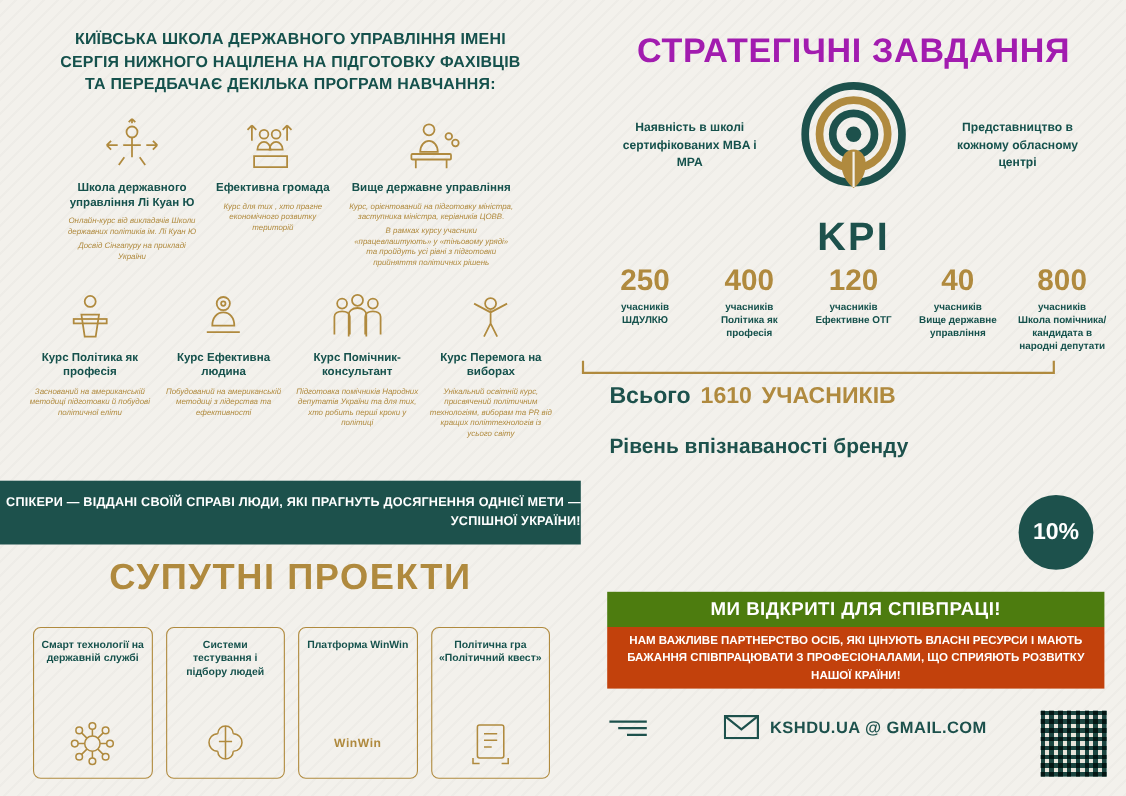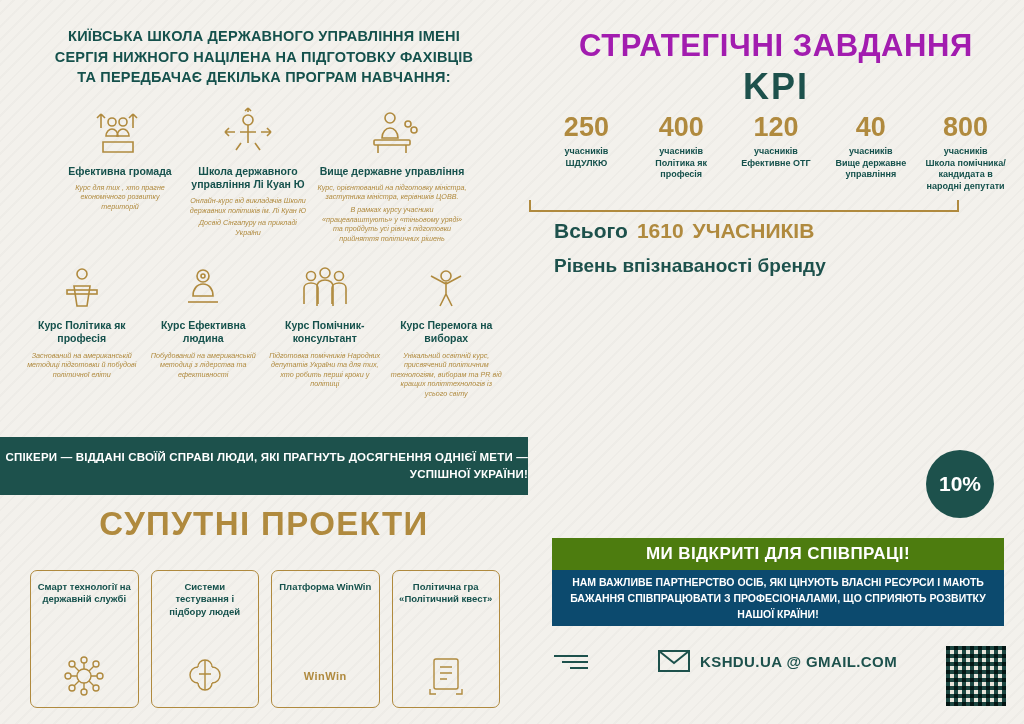--- a/index.html
+++ b/index.html
@@ -84,34 +84,34 @@
   }
   .kpi-row{display:flex;justify-content:center;gap:6px;padding:6px 14px 0 14px;}
   .kpi{width:90px;text-align:center;}
   .kpi .num{font-size:27px;font-weight:bold;color:#b08a3e;line-height:1;}
   .kpi .lbl{margin-top:5px;font-size:9px;line-height:1.3;color:#15514c;font-weight:600;}
 
   .brace{margin:6px auto 0 auto;width:432px;height:14px;}
   .totals{padding:2px 26px 0 26px;}
   .totals-line{display:flex;align-items:baseline;gap:9px;font-size:21px;font-weight:bold;color:#1d514c;}
   .totals-line .gold{color:#b08a3e;}
-  .totals-line.second{font-size:19px;margin-top:12px;}
+  .totals-line.second{font-size:19px;margin-top:24px;}
   .badge10{
     position:absolute;right:30px;top:450px;width:68px;height:68px;border-radius:50%;
     background:#1d514c;color:#fff;display:flex;align-items:center;justify-content:center;
     font-size:21px;font-weight:bold;
   }
 
   .coop-gold{
     position:absolute;left:24px;top:538px;width:452px;height:32px;background:#4d7c0f;
     display:flex;align-items:center;justify-content:center;color:#fff;
     font-size:17px;font-weight:bold;letter-spacing:.4px;text-transform:uppercase;
   }
   .coop-teal{
-    position:absolute;left:24px;top:570px;width:452px;height:56px;background:#0c4a6e;
+    position:absolute;left:24px;top:570px;width:452px;height:56px;background:#c2410c;
     display:flex;align-items:center;justify-content:center;text-align:center;color:#fff;
     font-size:10.5px;font-weight:bold;line-height:1.55;padding:0 16px;box-sizing:border-box;
     text-transform:uppercase;
   }
   .contact{
     position:absolute;left:24px;top:648px;width:452px;display:flex;align-items:center;gap:10px;
   }
   .contact .mail-txt{font-size:15px;font-weight:bold;color:#1d514c;letter-spacing:.4px;}
   .qr{
     position:absolute;right:18px;top:646px;width:60px;height:60px;
@@ -126,53 +126,53 @@
 
 <div class="bg-texture"></div>
 
 <div class="page">
 
   <div class="left-col">
 
     <div class="left-head">КИЇВСЬКА ШКОЛА ДЕРЖАВНОГО УПРАВЛІННЯ ІМЕНІ СЕРГІЯ НИЖНОГО НАЦІЛЕНА НА ПІДГОТОВКУ ФАХІВЦІВ ТА ПЕРЕДБАЧАЄ ДЕКІЛЬКА ПРОГРАМ НАВЧАННЯ:</div>
 
     <div class="icon-row">
+
+      <div class="card">
+        <div class="glyph">
+          <svg width="62" height="52" viewBox="0 0 62 52" fill="none" stroke="#b08a3e" stroke-width="1.6">
+            <circle cx="31" cy="14" r="5"></circle>
+            <path d="M31 19v18M23 26h16M24 37l-5 7M38 37l5 7"></path>
+            <path d="M8 26h10M8 26l4-4M8 26l4 4"></path>
+            <path d="M54 26H44M54 26l-4-4M54 26l-4 4"></path>
+            <path d="M31 6V2M31 2l-3 3M31 2l3 3"></path>
+          </svg>
+        </div>
+        <div class="c-title">Школа державного управління Лі Куан Ю</div>
+        <div class="c-desc">
+          <div>Онлайн-курс від викладачів Школи державних політиків ім. Лі Куан Ю</div>
+          <div>Досвід Сінгапуру на прикладі України</div>
+        </div>
+      </div>
 
       <div class="card">
         <div class="glyph">
           <svg width="62" height="52" viewBox="0 0 62 52" fill="none" stroke="#b08a3e" stroke-width="1.6">
             <circle cx="23" cy="16" r="4"></circle>
               <path d="M17 30c0-4 3-7 6-7s6 3 6 7z"></path>
             <circle cx="34" cy="16" r="4"></circle>
               <path d="M28 30c0-4 3-7 6-7s6 3 6 7z"></path>
             <path d="M14 36h30v10H14z"></path>
             <path d="M44 22V8M44 8l-4 4M44 8l4 4"></path>
             <path d="M12 22V8M12 8l-4 4M12 8l4 4"></path>
           </svg>
         </div>
         <div class="c-title">Ефективна громада</div>
         <div class="c-desc">
           <div>Курс для тих , хто прагне економічного розвитку територій</div>
-        </div>
-      </div>
-
-      <div class="card">
-        <div class="glyph">
-          <svg width="62" height="52" viewBox="0 0 62 52" fill="none" stroke="#b08a3e" stroke-width="1.6">
-            <circle cx="31" cy="14" r="5"></circle>
-            <path d="M31 19v18M23 26h16M24 37l-5 7M38 37l5 7"></path>
-            <path d="M8 26h10M8 26l4-4M8 26l4 4"></path>
-            <path d="M54 26H44M54 26l-4-4M54 26l-4 4"></path>
-            <path d="M31 6V2M31 2l-3 3M31 2l3 3"></path>
-          </svg>
-        </div>
-        <div class="c-title">Школа державного управління Лі Куан Ю</div>
-        <div class="c-desc">
-          <div>Онлайн-курс від викладачів Школи державних політиків ім. Лі Куан Ю</div>
-          <div>Досвід Сінгапуру на прикладі України</div>
         </div>
       </div>
 
       <div class="card wide">
         <div class="glyph">
           <svg width="72" height="52" viewBox="0 0 72 52" fill="none" stroke="#b08a3e" stroke-width="1.6">
             <circle cx="34" cy="12" r="5"></circle>
             <path d="M26 32c0-6 4-10 8-10s8 4 8 10z"></path>
             <rect x="18" y="34" width="36" height="5" rx="1"></rect>
             <path d="M22 39v8M50 39v8"></path>
@@ -308,20 +308,34 @@
         </div>
       </div>
 
     </div>
   </div>
 
   <div class="right-col">
 
     <div class="r-title">СТРАТЕГІЧНІ ЗАВДАННЯ</div>
 
+    <div class="target-row">
+      <div class="target-side">Наявність в школі сертифікованих MBA і MPA</div>
+      <div class="target-mid">
+        <svg width="132" height="118" viewBox="0 0 132 118" fill="none">
+          <circle cx="66" cy="48" r="44" fill="none" stroke="#1d514c" stroke-width="7"></circle>
+          <circle cx="66" cy="48" r="31" fill="none" stroke="#b08a3e" stroke-width="7"></circle>
+          <circle cx="66" cy="48" r="19" fill="none" stroke="#1d514c" stroke-width="7"></circle>
+          <circle cx="66" cy="48" r="7" fill="#1d514c"></circle>
+          <path d="M66 62c-7 0-11 6-11 13 0 10 5 17 11 22 6-5 11-12 11-22 0-7-4-13-11-13z" fill="#b08a3e"></path>
+          <path d="M66 64v32" stroke="#f3f1ec" stroke-width="2"></path>
+        </svg>
+      </div>
+      <div class="target-side">Представництво в кожному обласному центрі</div>
+    </div>
 
     <div class="kpi-word">KPI</div>
 
     <div class="kpi-row">
       <div class="kpi">
         <div class="num">250</div>
         <div class="lbl">
           <div>учасників</div>
           <div>ШДУЛКЮ</div>
         </div>

